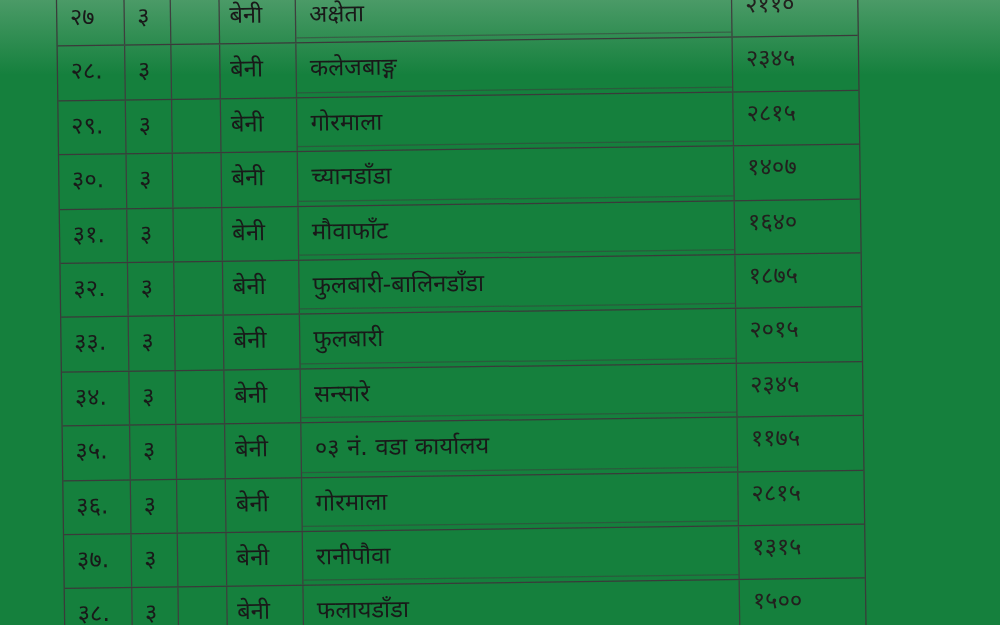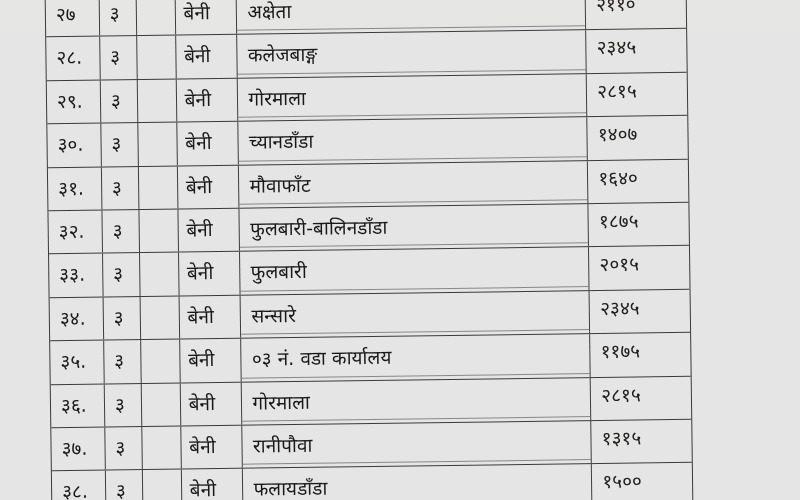--- a/index.html
+++ b/index.html
@@ -8,21 +8,21 @@
     width: 800px;
     height: 500px;
     overflow: hidden;
     background: #fdfdfb;
     font-family: "DejaVu Sans", "Liberation Serif", sans-serif;
   }
   .page {
     position: relative;
     width: 800px;
     height: 500px;
-    background: #e5e5e5;
+    background: #15803d;
   }
   .scan-table {
     position: absolute;
     left: 48px;
     top: -10px;
     width: 642px;
     height: 521px;
     transform: rotate(-0.75deg);
     transform-origin: 50% 50%;
     border-left: 1.4px solid #3a3a3a;

